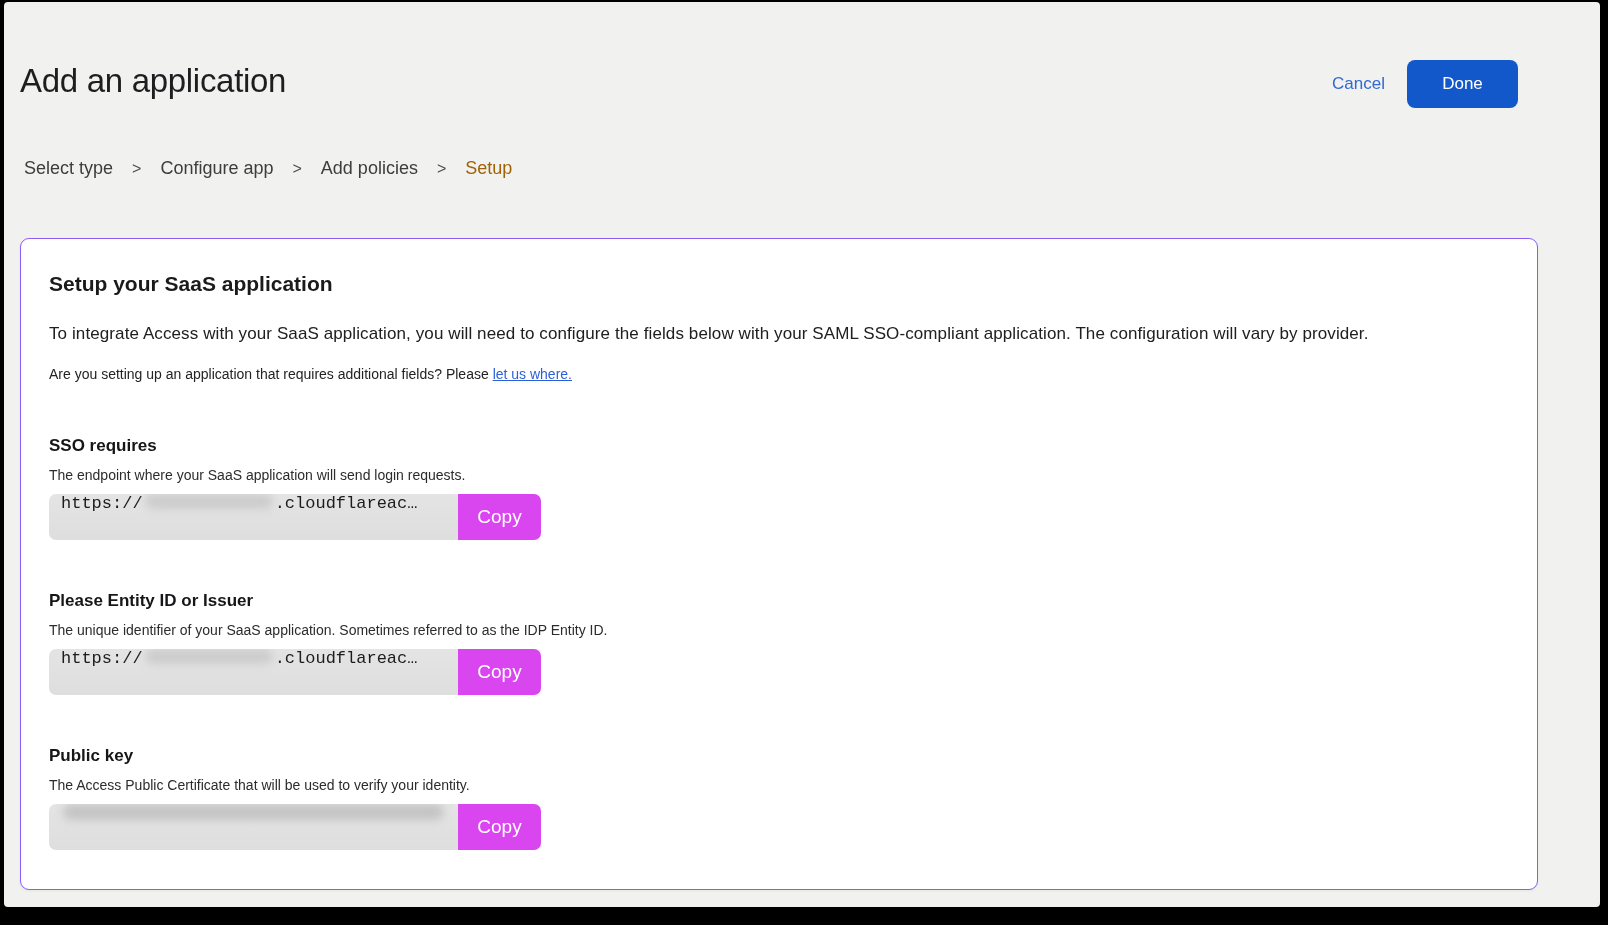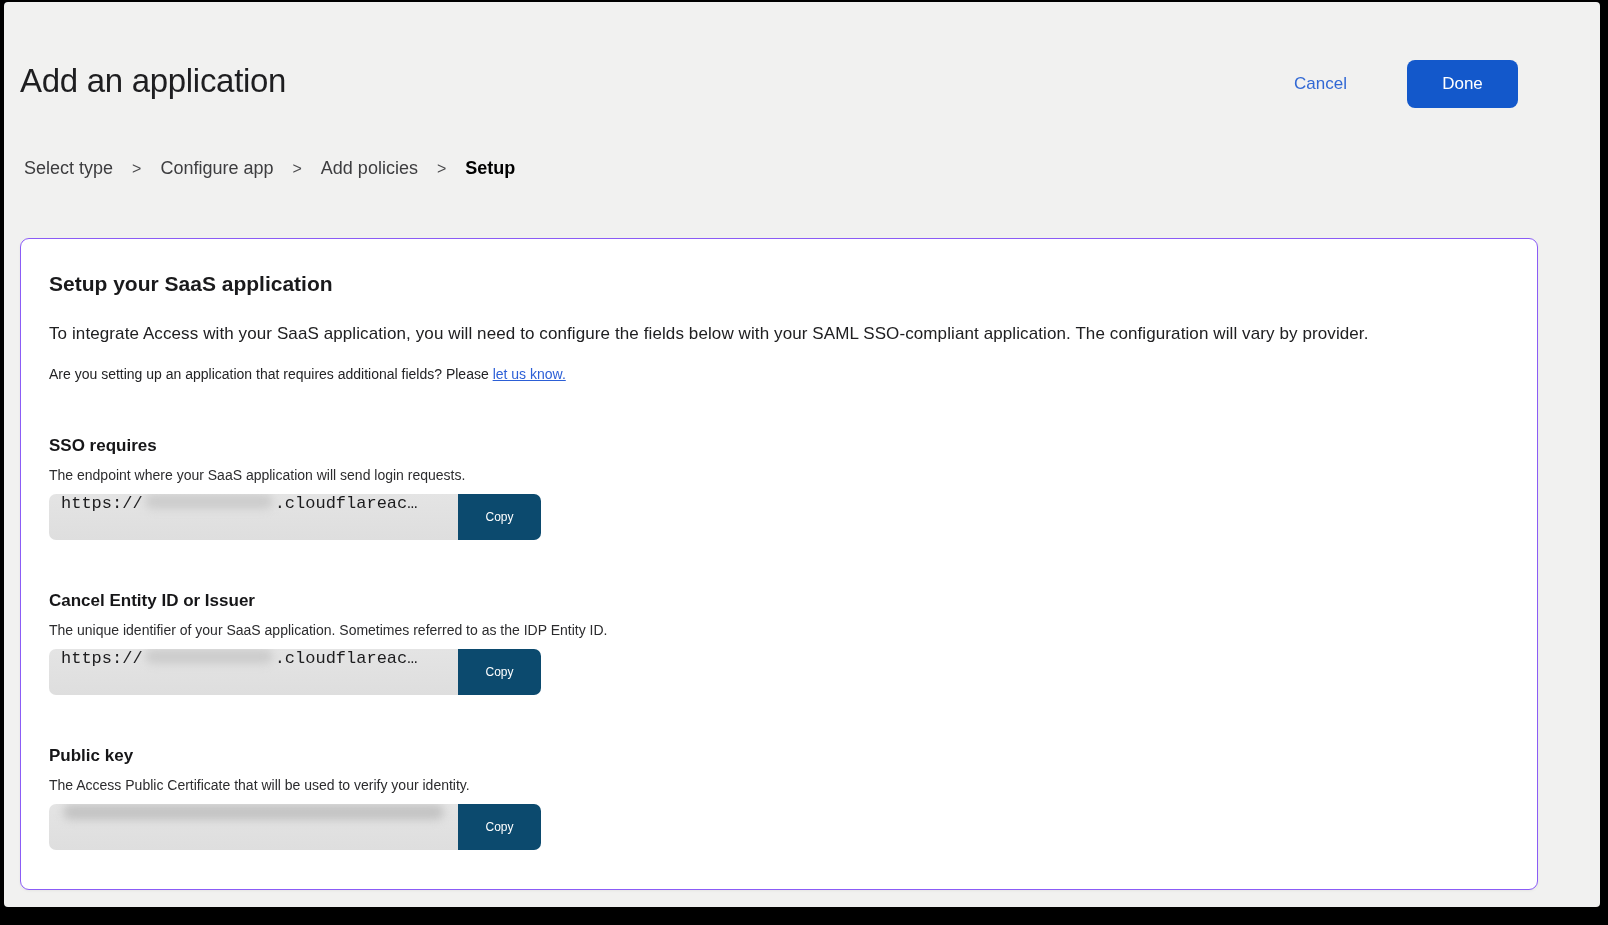--- a/index.html
+++ b/index.html
@@ -26,21 +26,21 @@
     font-size: 33px;
     font-weight: 400;
     color: #1e1e20;
     letter-spacing: -0.3px;
   }
   .header-actions {
     position: absolute;
     top: 58px; right: 82px;
     display: flex;
     align-items: center;
-    gap: 60px;
+    gap: 22px;
   }
   .cancel-link {
     font-size: 17px;
     color: #3168d4;
     background: none;
     border: none;
     cursor: pointer;
     font-family: "Liberation Sans", sans-serif;
   }
   .done-button {
@@ -57,21 +57,21 @@
   
   .breadcrumb {
     display: flex;
     align-items: center;
     gap: 19px;
     padding: 58px 0 0 20px;
     font-size: 18px;
     color: #3d3d3f;
   }
   .crumb { cursor: pointer; }
-  .crumb.active { font-weight: 700; color: #000000; cursor: default; }
+  .crumb.active { font-weight: 400; color: #a16207; cursor: default; }
   .crumb-sep { color: #4b4b4d; font-size: 16px; }
   
   .card {
     position: absolute;
     left: 16px;
     top: 236px;
     width: 1518px;
     height: 652px;
     background: #ffffff;
     border: 1px solid #8b5cf6;
@@ -139,23 +139,23 @@
     height: 15px;
     border-radius: 8px;
     background: #cccccc;
     filter: blur(4px);
     margin: 0 2px;
   }
   .blob-url { width: 128px; }
   .blob-full { width: 384px; height: 16px; background: #c4c4c4; }
   .copy-button {
     width: 83px;
-    background: #0c4a6e;
+    background: #d946ef;
     color: #ffffff;
-    font-size: 12px;
+    font-size: 19px;
     font-family: "Liberation Sans", sans-serif;
     border: none;
     border-radius: 0 7px 7px 0;
     cursor: pointer;
   }
 </style>
 </head>
 <body>
 
 <div class="screen">
@@ -174,37 +174,37 @@
     <span class="crumb">Configure app</span>
     <span class="crumb-sep">&gt;</span>
     <span class="crumb">Add policies</span>
     <span class="crumb-sep">&gt;</span>
     <span class="crumb active">Setup</span>
   </nav>
 
   <section class="card">
     <h2 class="card-heading">Setup your SaaS application</h2>
     <p class="card-description">To integrate Access with your SaaS application, you will need to configure the fields below with your SAML SSO-compliant application. The configuration will vary by provider.</p>
-    <p class="card-note"><span>Are you setting up an application that requires additional fields? Please</span> <span class="note-link">let us know.</span></p>
+    <p class="card-note"><span>Are you setting up an application that requires additional fields? Please</span> <span class="note-link">let us where.</span></p>
 
     <div class="field-section first">
       <div class="field-label">SSO requires</div>
       <div class="field-desc">The endpoint where your SaaS application will send login requests.</div>
       <div class="value-row">
         <div class="value-box">
           <span>https://</span>
           <span class="redact-blob blob-url"></span>
           <span>.cloudflareac…</span>
         </div>
         <button class="copy-button">Copy</button>
       </div>
     </div>
 
     <div class="field-section rest">
-      <div class="field-label">Cancel Entity ID or Issuer</div>
+      <div class="field-label">Please Entity ID or Issuer</div>
       <div class="field-desc">The unique identifier of your SaaS application. Sometimes referred to as the IDP Entity ID.</div>
       <div class="value-row">
         <div class="value-box">
           <span>https://</span>
           <span class="redact-blob blob-url"></span>
           <span>.cloudflareac…</span>
         </div>
         <button class="copy-button">Copy</button>
       </div>
     </div>

